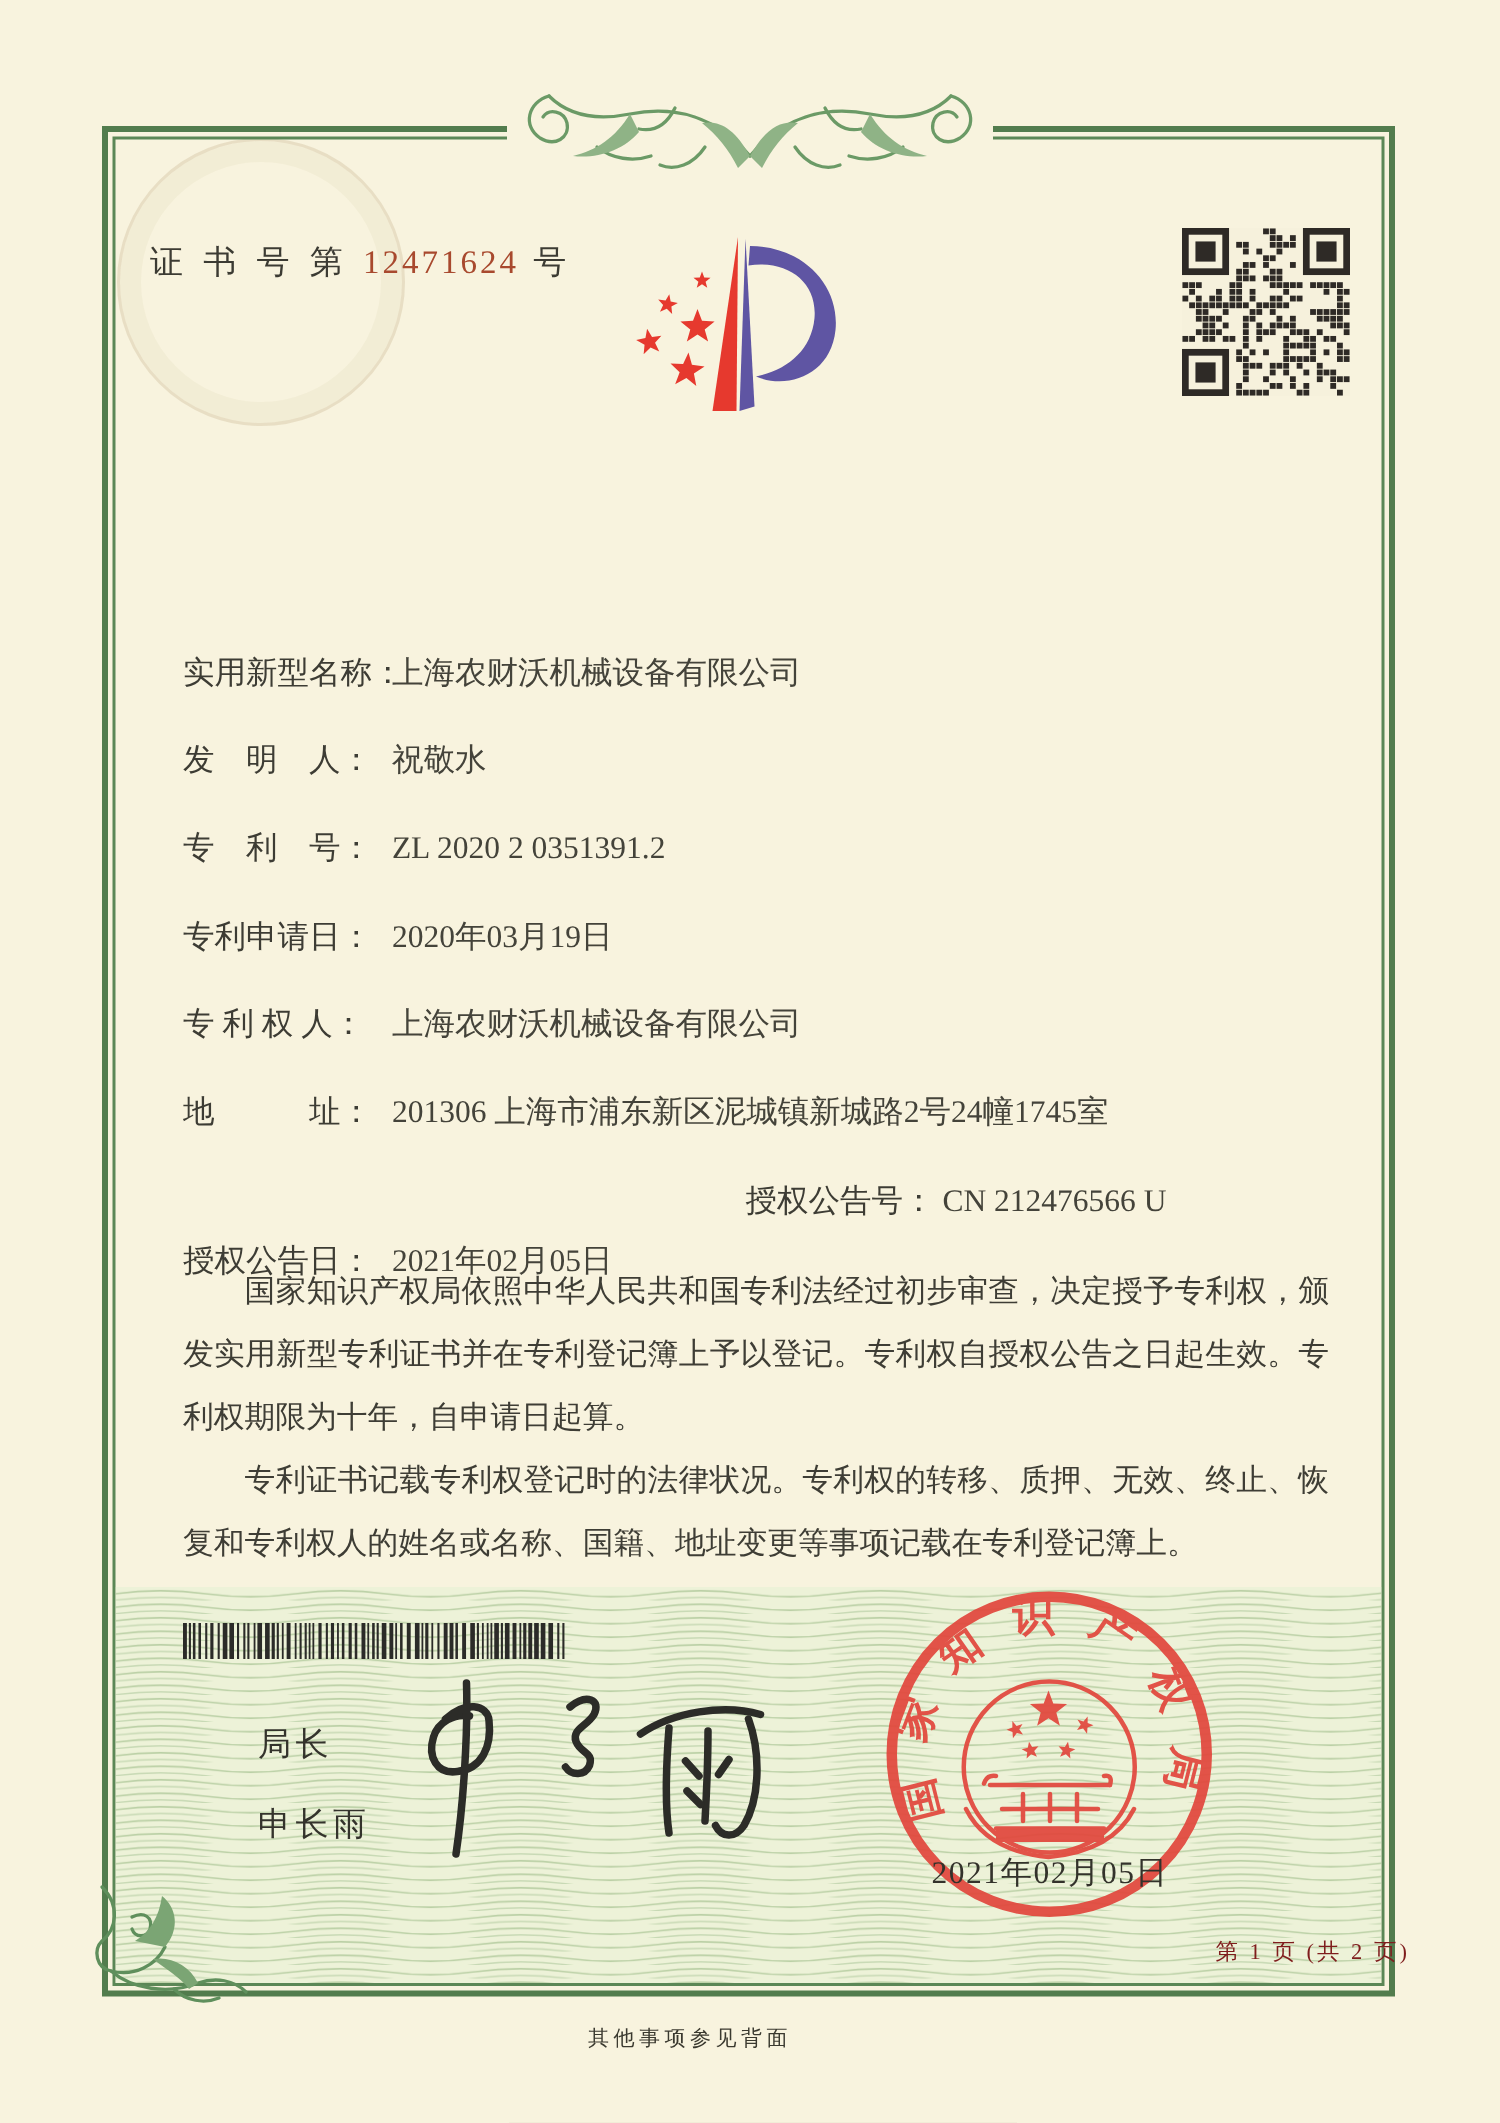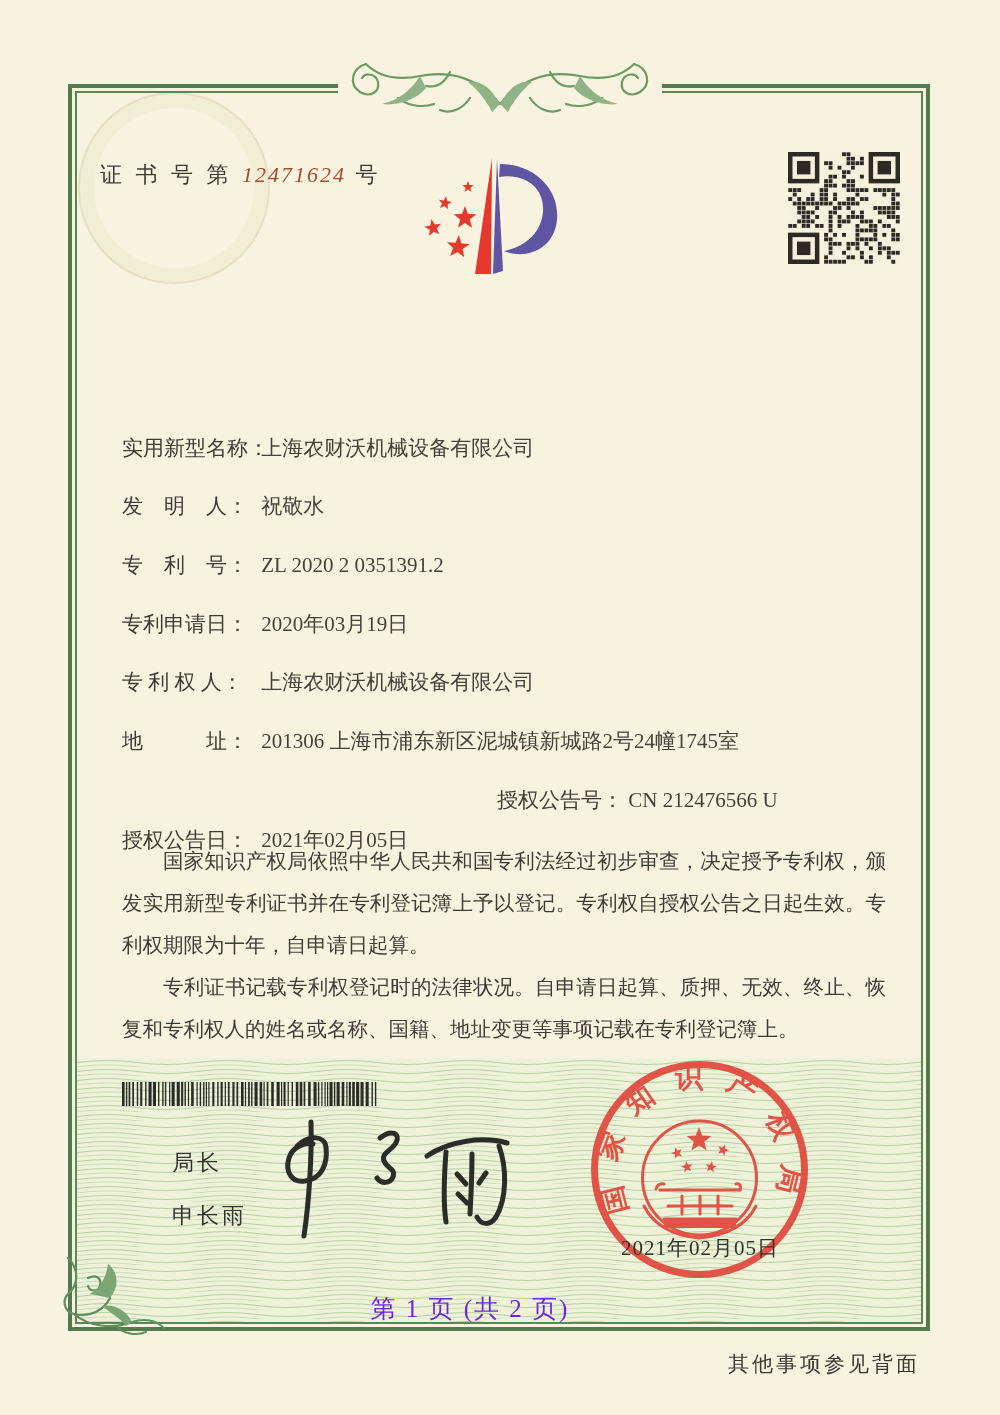--- a/index.html
+++ b/index.html
@@ -4,42 +4,42 @@
 <style>
   html,body{margin:0;padding:0;}
   body{background:#e8e2cc;font-family:"Liberation Serif","DejaVu Serif",serif;}
   .page{position:relative;width:1000px;height:1415px;margin:0 auto;background:#f8f3de;overflow:hidden;}
   .frame{position:absolute;left:68px;top:84px;width:854px;height:1239px;border:4px solid #527c4d;}
   .frame-inner{position:absolute;left:3px;top:3px;right:3px;bottom:3px;border:2px solid #5b8756;}
   .watermark{position:absolute;left:78px;top:92px;width:188px;height:188px;border-radius:50%;
     border:2px solid rgba(190,170,130,.28);box-shadow:inset 0 0 0 14px rgba(200,182,140,.10);}
   .guilloche{position:absolute;left:77px;top:1058px;width:844px;height:264px;overflow:hidden;z-index:1;}
   .cert-no{position:absolute;left:100px;top:160px;font-size:22px;letter-spacing:4px;color:#3c3b33;white-space:nowrap;z-index:2;}
-  .cert-no .num{color:#a8492e;letter-spacing:2px;font-style:italic;}
+  .cert-no .num{color:#a8492e;letter-spacing:2px;}
   .logo{position:absolute;left:403px;top:146px;width:178px;height:146px;z-index:2;}
   .qr{position:absolute;left:788px;top:152px;width:112px;height:112px;z-index:2;}
   .title{position:absolute;left:0;top:308px;width:1000px;text-align:center;font-size:45px;font-weight:bold;
     letter-spacing:13px;color:#2e2d28;margin:0;z-index:2;}
   .field-row{position:absolute;left:122px;font-size:21px;color:#3d3c34;white-space:nowrap;z-index:2;}
   .field-label{display:inline-block;width:134px;}
   .field-value{color:#44433a;}
   .row0{top:434px}.row1{top:492px}.row2{top:551px}.row3{top:610px}.row4{top:668px}.row5{top:727px}
   .row6{top:826px}.row7{top:786px;left:497px}
   .body-text{position:absolute;left:122px;top:840px;width:764px;z-index:2;}
   .body-text p{margin:0;font-size:20.5px;line-height:42px;color:#3e3d35;text-align:justify;text-indent:2em;}
   .barcode{position:absolute;left:122px;top:1082px;width:258px;height:24px;z-index:3;}
   .director{position:absolute;left:128px;top:1148px;font-size:22px;color:#34332c;letter-spacing:3px;z-index:3;margin-left:44px;}
   .director .name{display:block;margin-top:23px;}
   .signature{position:absolute;left:255px;top:1116px;width:270px;height:126px;z-index:4;}
   .seal{position:absolute;left:586px;top:1056px;width:228px;height:228px;z-index:3;}
   .seal-date{position:absolute;left:595px;top:1234px;width:210px;text-align:center;font-size:21px;
     color:#33322b;white-space:nowrap;z-index:4;letter-spacing:1px;}
-  .page-info{position:absolute;left:0;top:1292px;width:940px;text-align:center;font-size:25px;color:#6d28d9;
+  .page-info{position:absolute;left:0;top:1292px;width:940px;text-align:right;font-size:15px;color:#7f1d1d;
     letter-spacing:2px;z-index:3;}
-  .back-note{position:absolute;left:0;top:1350px;width:920px;text-align:right;font-size:21px;color:#3a392f;
+  .back-note{position:absolute;left:0;top:1350px;width:920px;text-align:center;font-size:14px;color:#3a392f;
     letter-spacing:3px;z-index:2;}
   .ornament-top{position:absolute;left:338px;top:58px;width:324px;height:62px;z-index:2;}
   .ornament-corner{position:absolute;left:58px;top:1256px;width:116px;height:90px;z-index:2;}
   svg{display:block;}
 </style>
 </head>
 <body>
 
 <div class="page">
 
@@ -370,21 +370,21 @@
     <span class="field-label">授权公告日：</span>
     <span class="field-value">2021年02月05日</span>
   </div>
   <div class="field-row row7">
     <span>授权公告号：</span>
     <span class="field-value">CN 212476566 U</span>
   </div>
 
   <div class="body-text">
     <p>国家知识产权局依照中华人民共和国专利法经过初步审查，决定授予专利权，颁发实用新型专利证书并在专利登记簿上予以登记。专利权自授权公告之日起生效。专利权期限为十年，自申请日起算。</p>
-    <p>专利证书记载专利权登记时的法律状况。自申请日起算、质押、无效、终止、恢复和专利权人的姓名或名称、国籍、地址变更等事项记载在专利登记簿上。</p>
+    <p>专利证书记载专利权登记时的法律状况。专利权的转移、质押、无效、终止、恢复和专利权人的姓名或名称、国籍、地址变更等事项记载在专利登记簿上。</p>
   </div>
 
   <svg class="barcode" viewBox="0 0 258 24">
     <g id="barcode-bars" fill="#2b2b28">
         <rect x="0.0" y="0" width="2.6" height="24"></rect>
         <rect x="3.9" y="0" width="1.4" height="24"></rect>
         <rect x="6.6" y="0" width="1.7" height="24"></rect>
         <rect x="10.3" y="0" width="1.7" height="24"></rect>
         <rect x="14.8" y="0" width="1.4" height="24"></rect>
         <rect x="18.2" y="0" width="2.1" height="24"></rect>

